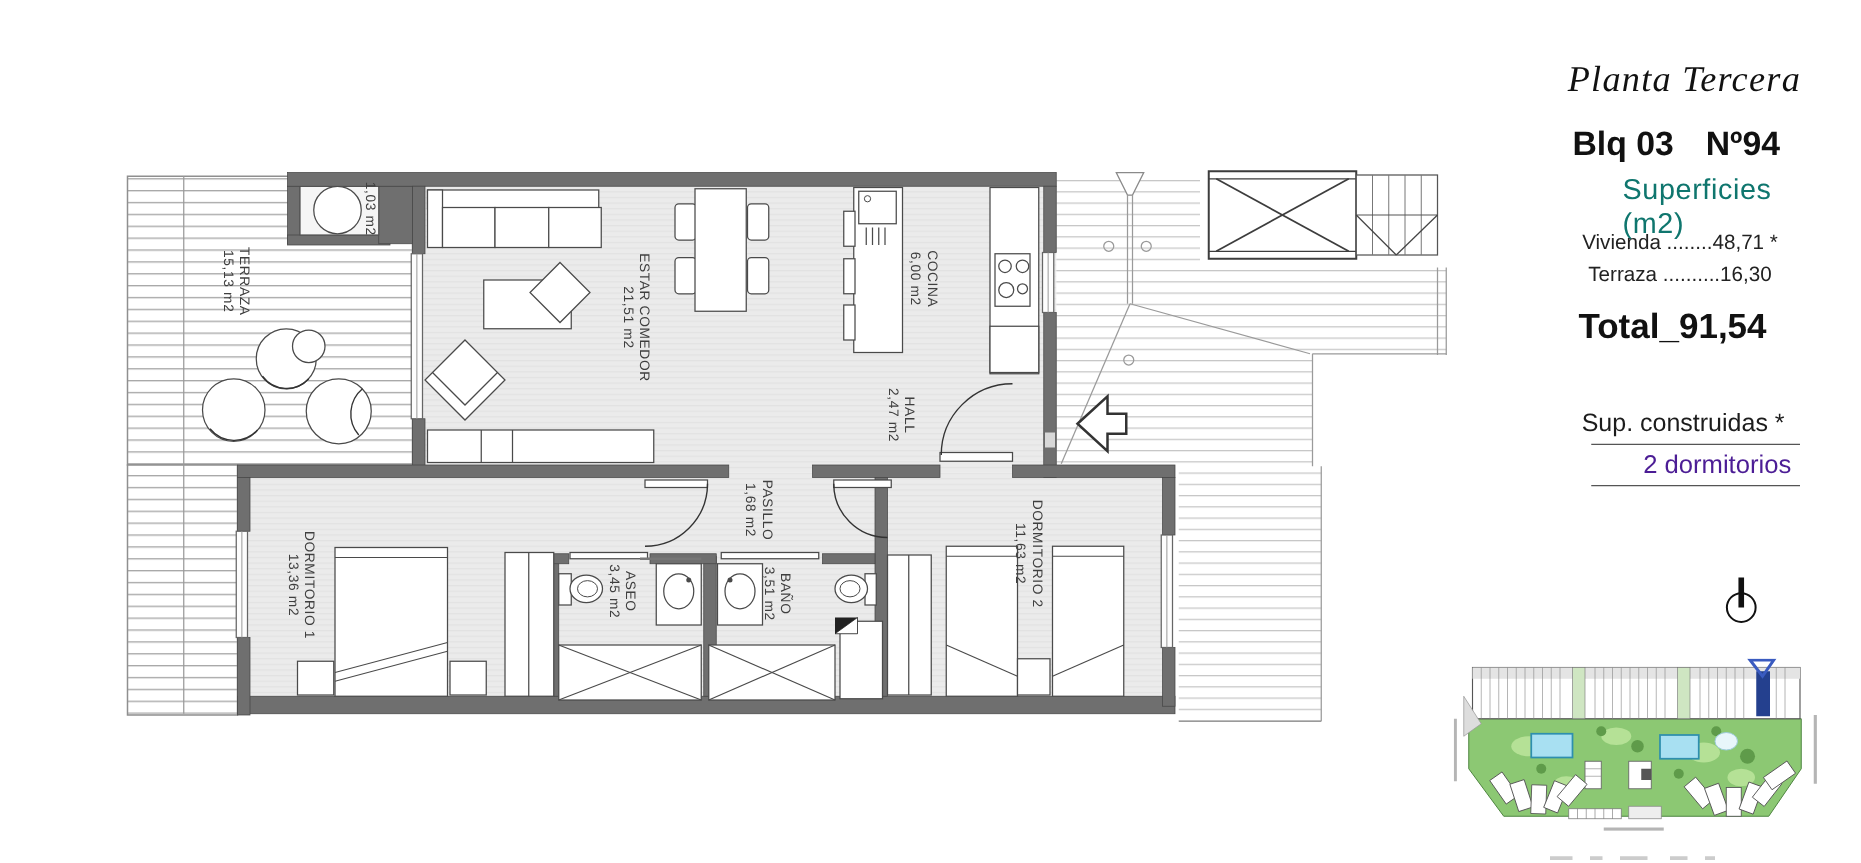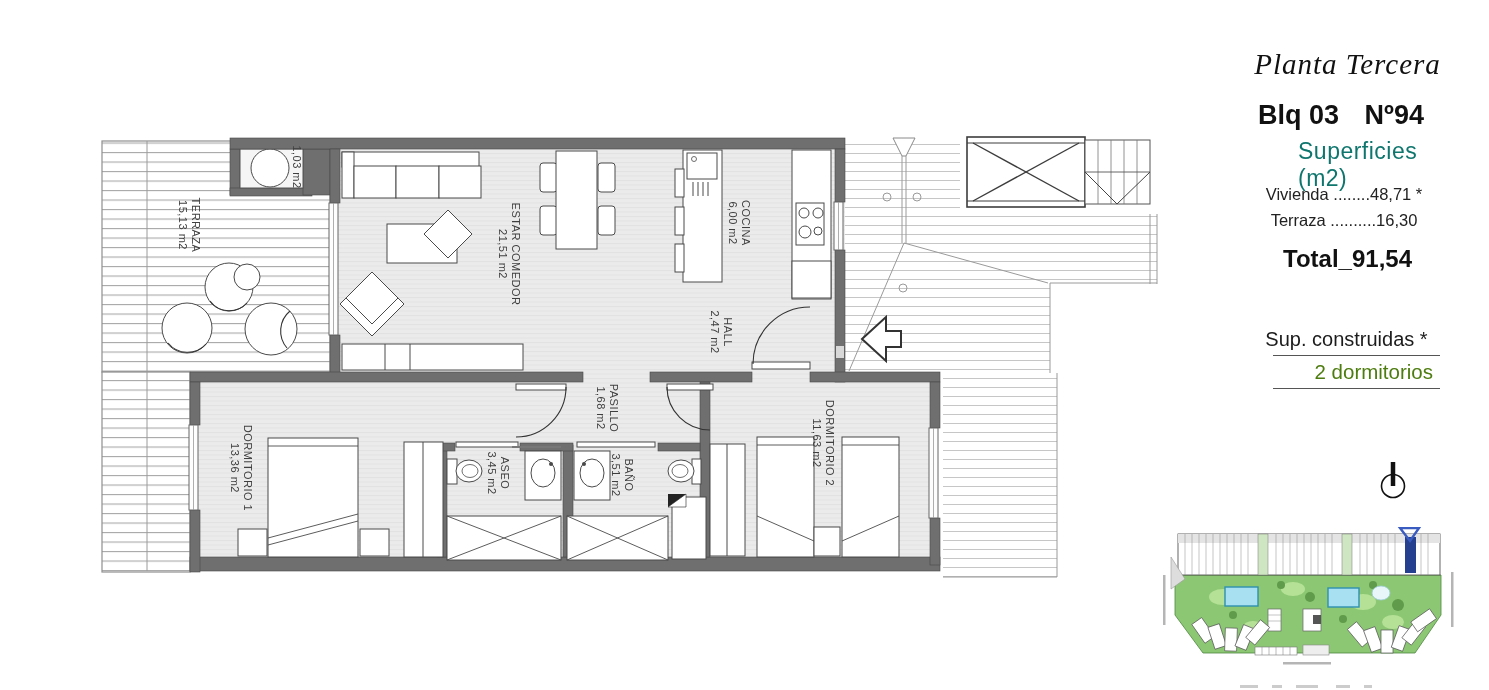--- a/index.html
+++ b/index.html
@@ -10,25 +10,25 @@
   .panel{position:absolute;left:1250px;top:42px;width:195px;height:470px;}
   .panel .script-title{position:absolute;top:6px;left:0;width:100%;text-align:center;
       font-family:"Liberation Serif",serif;font-style:italic;font-weight:400;font-size:29px;
       letter-spacing:1px;}
   .panel .blq-row{position:absolute;top:58px;left:8px;width:166px;display:flex;
       justify-content:space-between;font-weight:700;font-size:27px;}
   .panel .surfaces{position:absolute;top:96px;left:6px;font-size:23px;letter-spacing:0.5px;color:#0f766e;margin-left:42px;}
   .panel .measures{position:absolute;top:139px;left:10px;width:168px;font-size:16.5px;color:#222;}
   .panel .measure-row{display:flex;justify-content:center;line-height:26px;}
   .panel .total-row{position:absolute;top:203px;left:14px;width:148px;display:flex;
-      justify-content:flex-end;font-weight:700;font-size:24px;}
+      justify-content:center;font-weight:700;font-size:28px;}
   .panel .built{position:absolute;top:286px;left:0;width:195px;}
   .panel .built-title{text-align:center;padding-right:2px;font-size:20px;color:#1c1c1c;}
   .panel .rule{height:0;border-bottom:1.5px solid #555;margin:4px 5px 4px 23px;}
-  .panel .beds,.panel .baths{text-align:right;padding-right:12px;font-size:20.5px;line-height:24px;color:#4d7c0f;}
+  .panel .beds,.panel .baths{text-align:right;padding-right:12px;font-size:20.5px;line-height:24px;color:#4c1d95;}
   .panel .norte{position:absolute;top:392px;left:0;width:185px;text-align:right;font-size:21px;color:#1c1c1c;}
   .panel .compass{position:absolute;top:418px;left:127px;}
   .bottom-marks{position:absolute;left:1240px;top:685px;width:210px;height:5px;}
   .bottom-marks span{display:inline-block;height:3px;background:#cccccc;margin-right:14px;vertical-align:top;}
   
   .wall{fill:#6f6f6f;stroke:#474747;stroke-width:0.6;}
   .furn{fill:#ffffff;stroke:#4a4a4a;stroke-width:1;}
   .door{stroke:#333333;stroke-width:1.1;fill:none;}
   .tline{stroke:#9a9a9a;stroke-width:1;fill:none;}
   .rlabel{font-family:"Liberation Sans",sans-serif;font-size:11px;fill:#3f3f3f;letter-spacing:0.5px;}

